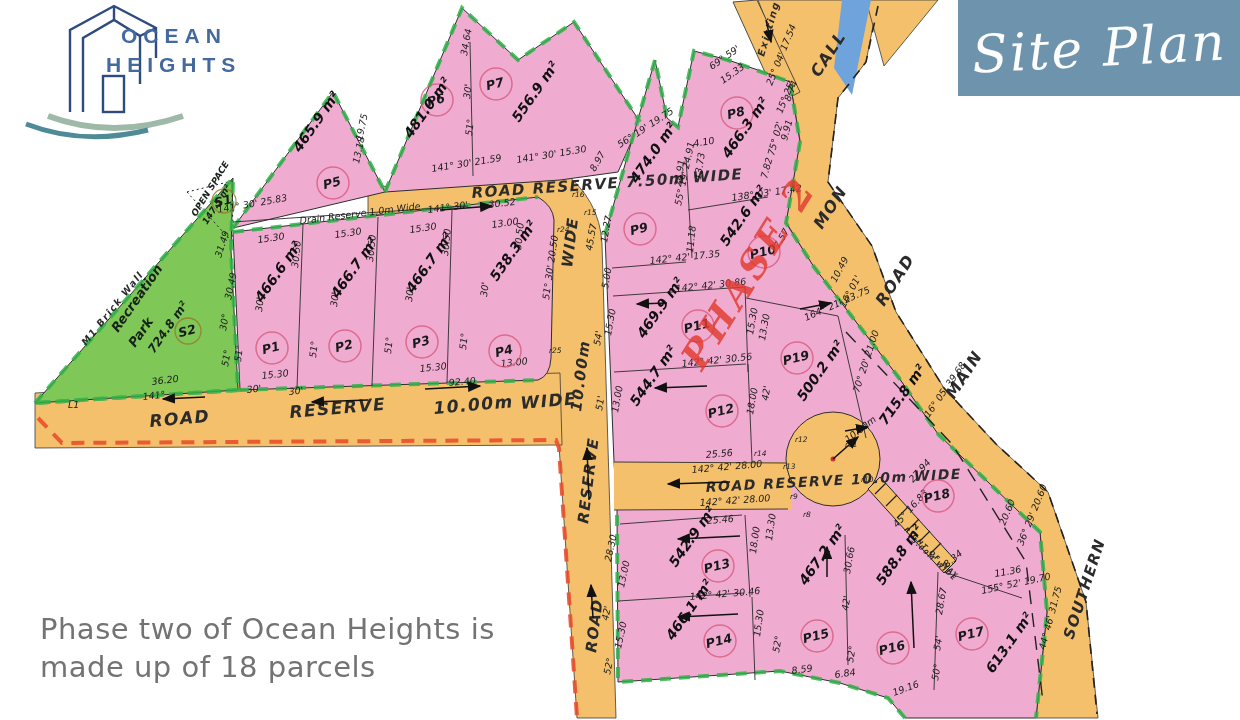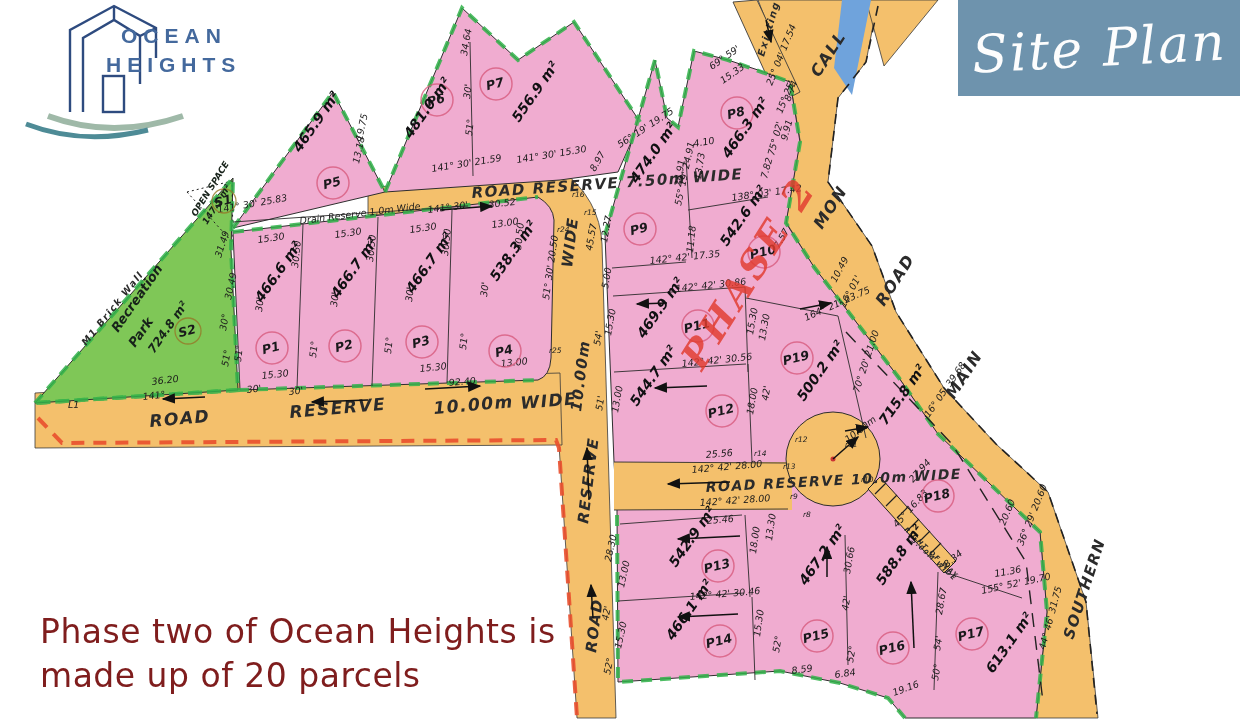--- a/index.html
+++ b/index.html
@@ -6,22 +6,22 @@
             font-family:"DejaVu Sans",sans-serif;}
   #stage{position:relative;width:1240px;height:720px;background:#fff;}
   
   #logo{position:absolute;left:8px;top:0;width:230px;height:140px;}
   
   #badge{position:absolute;left:958px;top:0;width:282px;height:96px;background:#6E93AD;
          display:flex;align-items:center;justify-content:center;}
   #badge span{font-family:"DejaVu Serif",serif;font-style:italic;font-weight:400;
               font-size:52px;color:#fdfdfd;transform:rotate(-3deg);letter-spacing:2px;}
   
-  #caption{position:absolute;left:40px;top:610px;width:520px;color:#7f1d1d;
-           font-size:33px;line-height:1.32;letter-spacing:.5px;}
+  #caption{position:absolute;left:40px;top:610px;width:520px;color:#737373;
+           font-size:29px;line-height:1.32;letter-spacing:.5px;}
   
   #plan{position:absolute;left:0;top:0;}
   .dim{font:italic 9.5px "DejaVu Sans",sans-serif;fill:#1b1b1b;}
   .mark{font:italic 7.5px "DejaVu Sans",sans-serif;fill:#222;}
   .roadlab{font:italic 700 15px "DejaVu Sans",sans-serif;fill:#2b2b2b;letter-spacing:1.5px;}
   .pid{font:italic 700 12.5px "DejaVu Sans",sans-serif;fill:#19191b;text-anchor:middle;}
   .area{font:italic 700 14px "DejaVu Sans",sans-serif;fill:#101012;}
   .sitelab{font:italic 700 11px "DejaVu Sans",sans-serif;fill:#17221a;}
   .phase{font:italic 800 38px "DejaVu Serif",serif;fill:#E23B2E;letter-spacing:4px;opacity:.82;}
   .logo-text{font-family:"Liberation Sans",sans-serif;font-weight:600;fill:#44699D;
@@ -347,15 +347,15 @@
     <text class="logo-text" x="113" y="43">OCEAN</text>
     <text class="logo-text" x="98" y="72">HEIGHTS</text>
   </svg>
 
   <div id="badge">
     <span>Site Plan</span>
   </div>
 
   <div id="caption">
     <div>Phase two of Ocean Heights is</div>
-    <div>made up of 20  parcels</div>
+    <div>made up of 18  parcels</div>
   </div>
 </div>
 
 </body></html>

